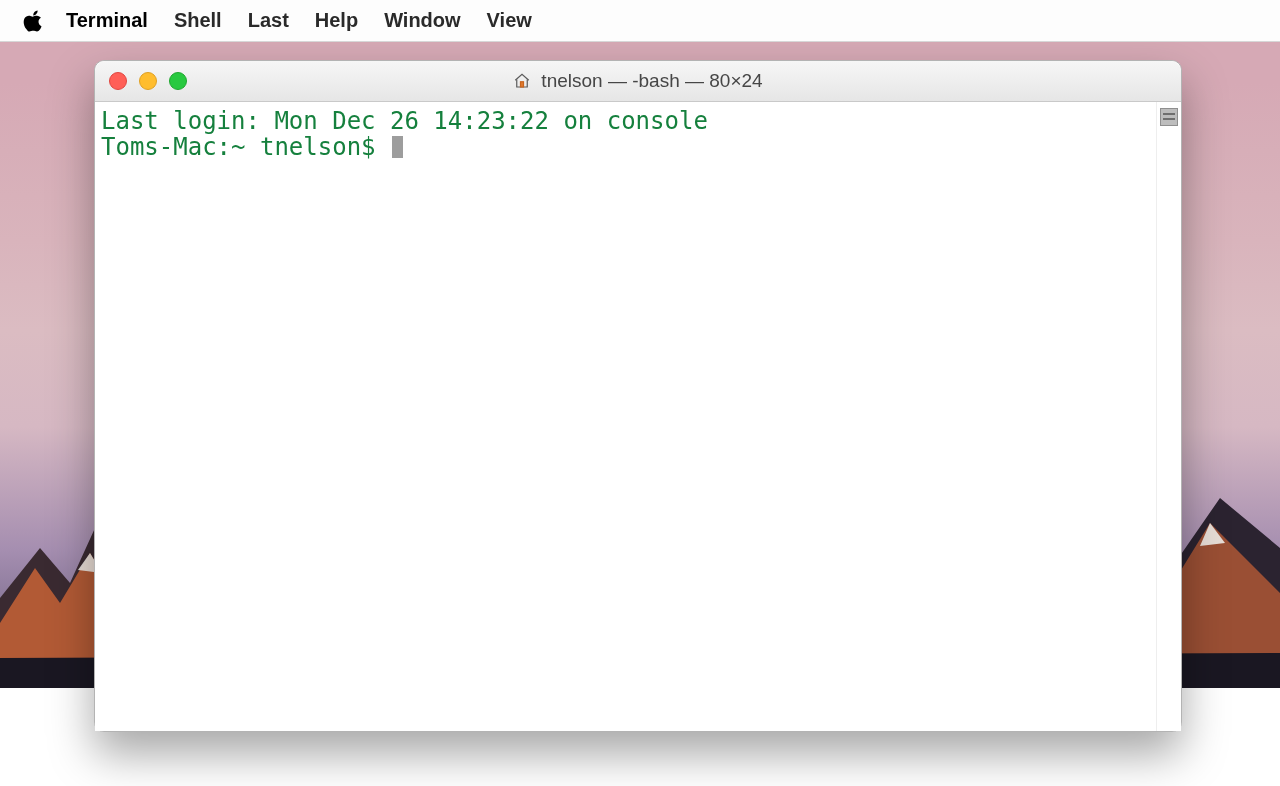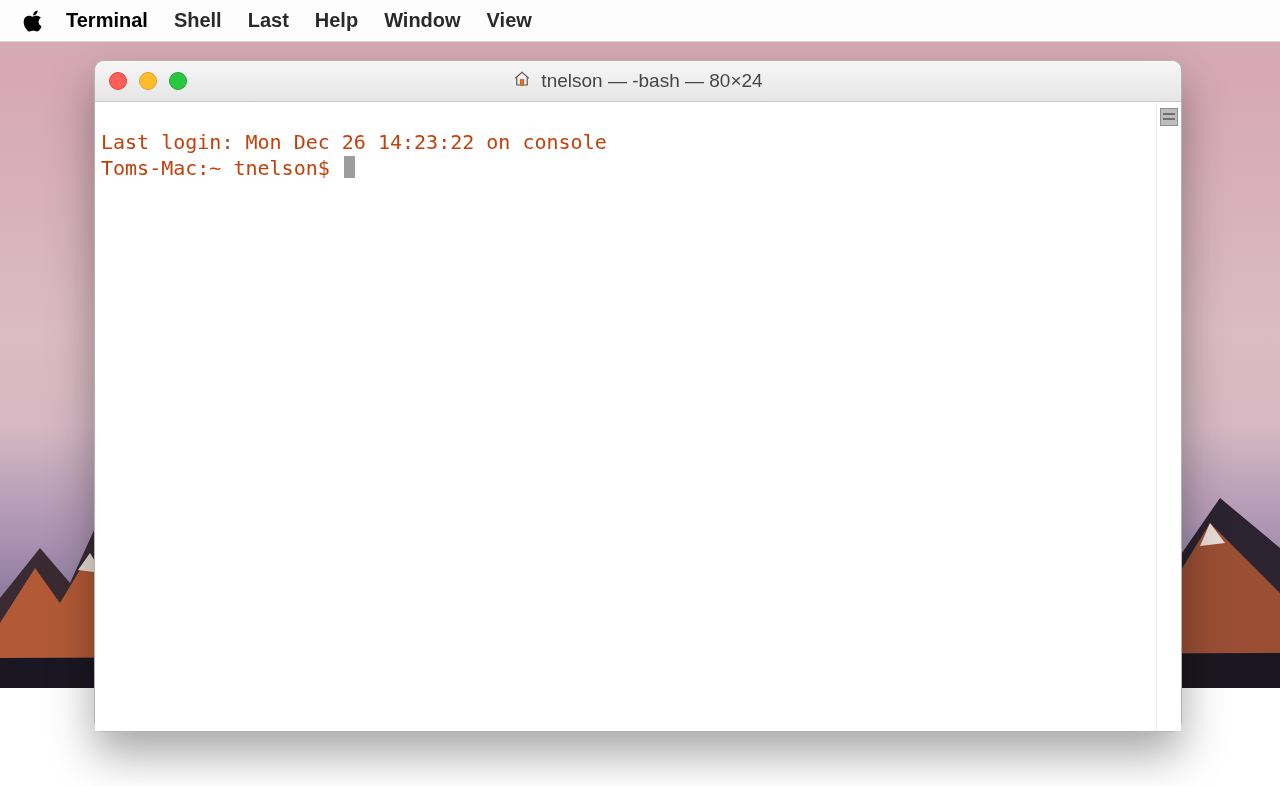--- a/index.html
+++ b/index.html
@@ -108,40 +108,40 @@
     box-sizing: border-box;
   }
   .light.red    { background:#ff5f57; border:1px solid #e04640; }
   .light.yellow { background:#ffbd2e; border:1px solid #dfa023; }
   .light.green  { background:#28c940; border:1px solid #1fa72f; }
 
   .title-center {
     flex: 1;
     display: flex;
     justify-content: center;
-    align-items: flex-start;
+    align-items: center;
     gap: 10px;
     color: #464646;
     font-size: 19px;
     font-family: -apple-system, "Helvetica Neue", Arial, sans-serif;
   }
   .home-icon svg { display: block; }
 
   .content-wrap {
     flex: 1;
     display: flex;
     overflow: hidden;
   }
   .term-content {
     flex: 1;
-    padding: 27px 6px;
+    padding: 6px 6px;
     font-family: "Menlo", "Consolas", monospace;
-    font-size: 20px;
+    font-size: 24px;
     line-height: 26px;
-    color: #c2410c;
+    color: #15803d;
     white-space: pre;
     background: #fff;
   }
   .cursor-block {
     display: inline-block;
     width: 11px;
     height: 22px;
     background: #9d9d9d;
     vertical-align: -3px;
     margin-left: 2px;

